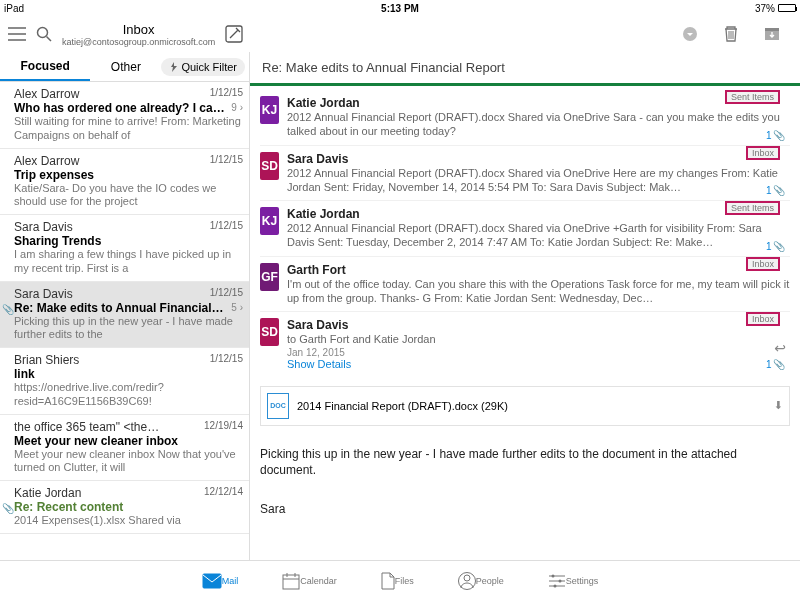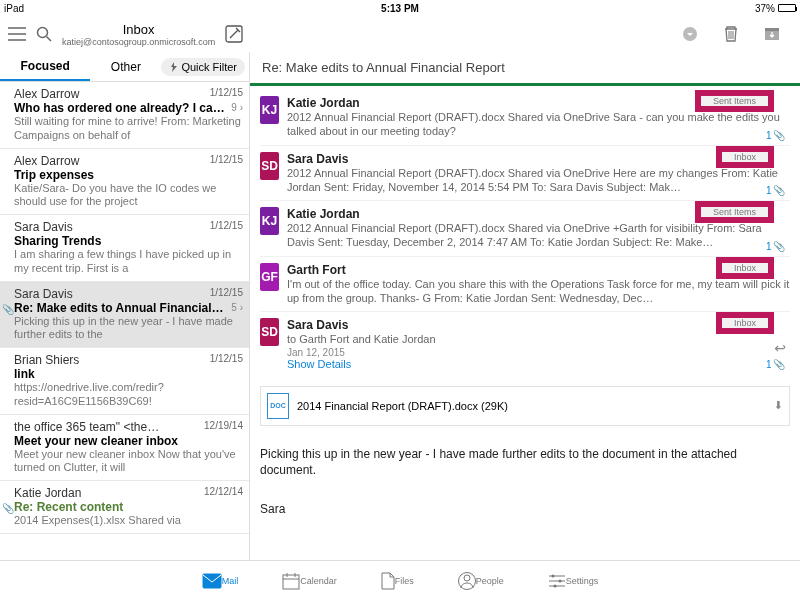--- a/index.html
+++ b/index.html
@@ -43,21 +43,21 @@
 .right-pane { flex:1; display:flex; flex-direction:column; overflow:hidden; }
 .thread-header { padding:8px 12px; font-size:13px; color:#444; border-bottom:3px solid #15803d; }
 .thread-body { flex:1; overflow-y:auto; padding:4px 10px; }
 .thread-msg { display:flex; gap:8px; padding:6px 0; border-bottom:1px solid #f0f0f0; position:relative; }
 .avatar { width:19px; height:28px; border-radius:2px; color:#fff; font-size:12px; font-weight:600; display:flex; align-items:center; justify-content:center; flex-shrink:0; }
 .tm-content { flex:1; font-size:11px; min-width:0; }
 .tm-name { font-weight:600; font-size:12px; color:#222; }
 .tm-prev { color:#666; line-height:1.3; }
 .tm-date { color:#888; font-size:10px; }
 .show-details { color:#0a84d8; font-size:11px; cursor:pointer; }
-.folder-tag { position:absolute; right:16px; top:0; background:#f2f2f2; border:6px solid #be185d; font-size:9px; padding:0 12px; color:#777; }
+.folder-tag { position:absolute; right:10px; top:0; background:#f2f2f2; border:2px solid #be185d; font-size:9px; padding:0 4px; color:#777; }
 .tag-row { position:absolute; right:4px; bottom:4px; font-size:10px; color:#0a84d8; display:flex; align-items:center; gap:2px;}
 .reply-arrow { position:absolute; right:4px; top:22px; color:#888; font-size:14px; }
 
 
 .attachment { margin:8px 0; border:1px solid #e2e2e2; display:flex; align-items:center; gap:8px; padding:6px; font-size:11px; }
 .att-icon { width:22px; height:26px; border:1px solid #2a8dd4; display:flex; align-items:center; justify-content:center; color:#2a8dd4; font-size:7px; font-weight:700;}
 .att-dl { margin-left:auto; color:#888; }
 
 .body-text { font-size:12px; color:#222; line-height:1.4; padding:4px 0 10px 0;}
 
@@ -217,21 +217,21 @@
         <div class="folder-tag">Sent Items</div>
         <div class="avatar" style="background:#7b1fa2">KJ</div>
         <div class="tm-content">
           <div class="tm-name">Katie Jordan</div>
           <div class="tm-prev">2012 Annual Financial Report (DRAFT).docx Shared via OneDrive +Garth for visibility From: Sara Davis Sent: Tuesday, December 2, 2014 7:47 AM To: Katie Jordan Subject: Re: Make…</div>
         </div>
         <div class="tag-row"><span>1</span> 📎</div>
       </div>
       <div class="thread-msg">
         <div class="folder-tag">Inbox</div>
-        <div class="avatar" style="background:#a21caf">GF</div>
+        <div class="avatar" style="background:#701a75">GF</div>
         <div class="tm-content">
           <div class="tm-name">Garth Fort</div>
           <div class="tm-prev">I'm out of the office today. Can you share this with the Operations Task force for me, my team will pick it up from the group. Thanks- G From: Katie Jordan Sent: Wednesday, Dec…</div>
         </div>
       </div>
 
       <div class="thread-msg" style="flex-direction:column; border-bottom:none">
         <div class="folder-tag">Inbox</div>
         <div style="display:flex; gap:8px; width:100%; position:relative">
           <span class="reply-arrow">↩</span>

